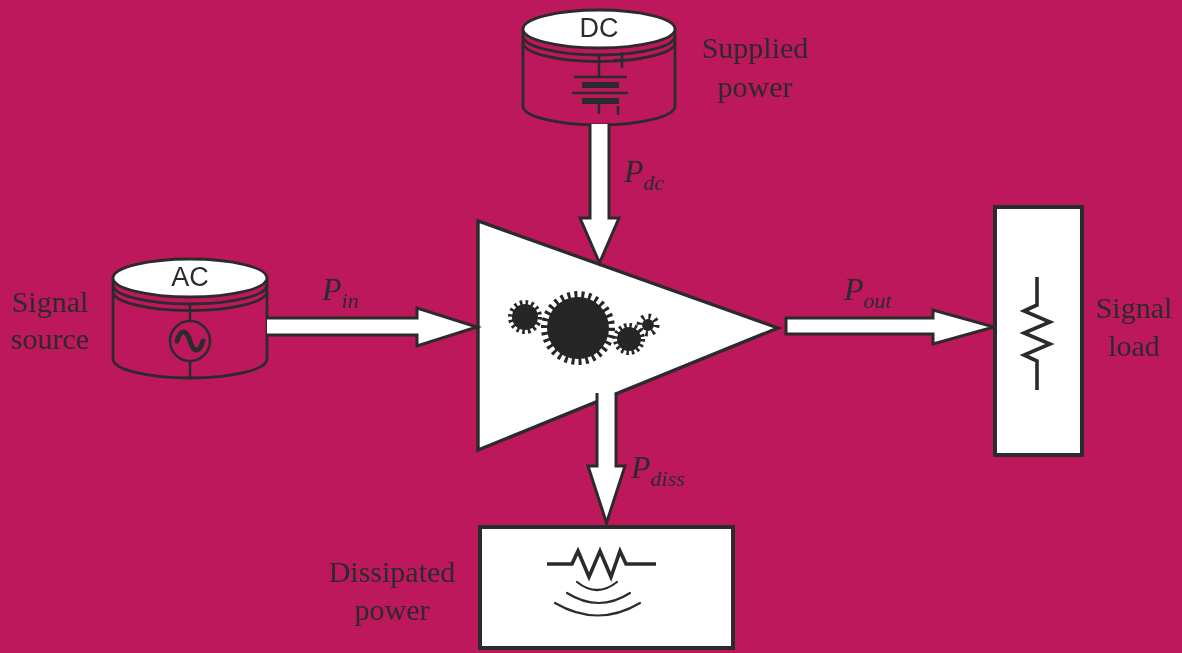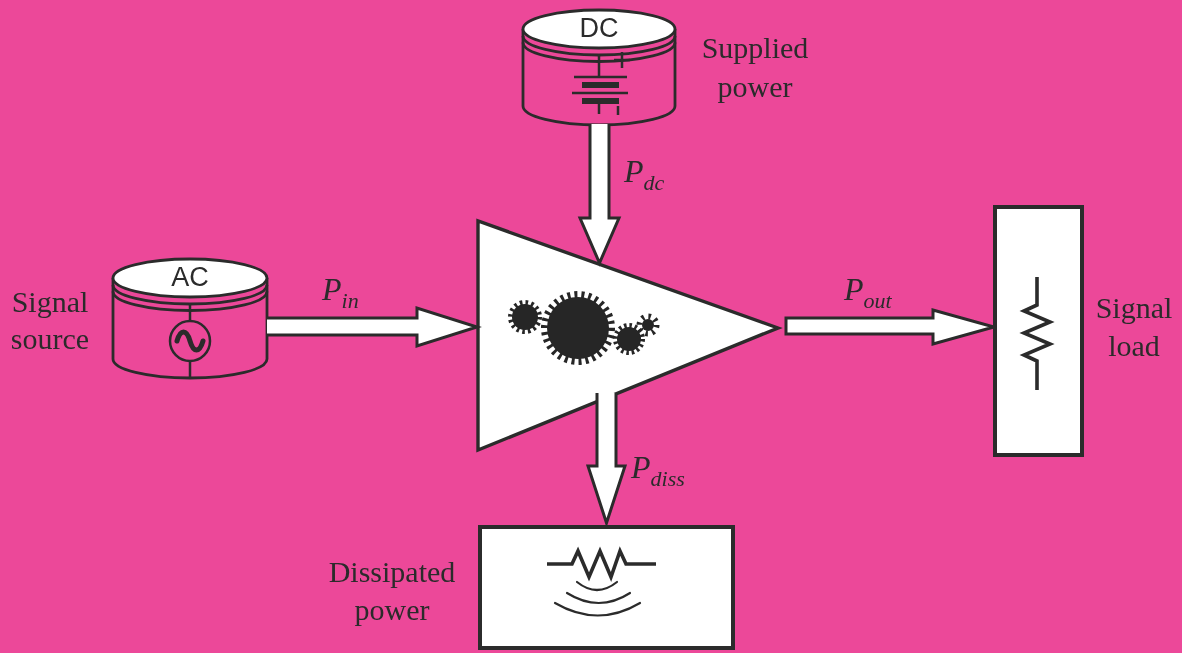--- a/index.html
+++ b/index.html
@@ -1,20 +1,20 @@
 <!DOCTYPE html>
 <html><head>
 <meta charset="utf-8">
 <style>
   html, body { margin: 0; padding: 0; background: #ffffff; }
   .stage {
     position: relative;
     width: 1182px;
     height: 653px;
-    background: #ec4899;
+    background: #be185d;
     font-family: "Liberation Serif", "DejaVu Serif", serif;
   }
   svg { display: block; }
 
   .ln   { fill: none; stroke: #2b2b2b; stroke-width: 2.8; }
   .lnf  { fill: #ffffff; stroke: #2b2b2b; stroke-width: 2.8; }
   .tri  { fill: #ffffff; stroke: #2b2b2b; stroke-width: 3.4; stroke-linejoin: miter; }
   .box  { fill: #ffffff; stroke: #2b2b2b; stroke-width: 4; }
   .arrow{ fill: #ffffff; stroke: #2b2b2b; stroke-width: 3; stroke-linejoin: miter; }
   .thin { fill: none; stroke: #2b2b2b; stroke-width: 2.5; }

